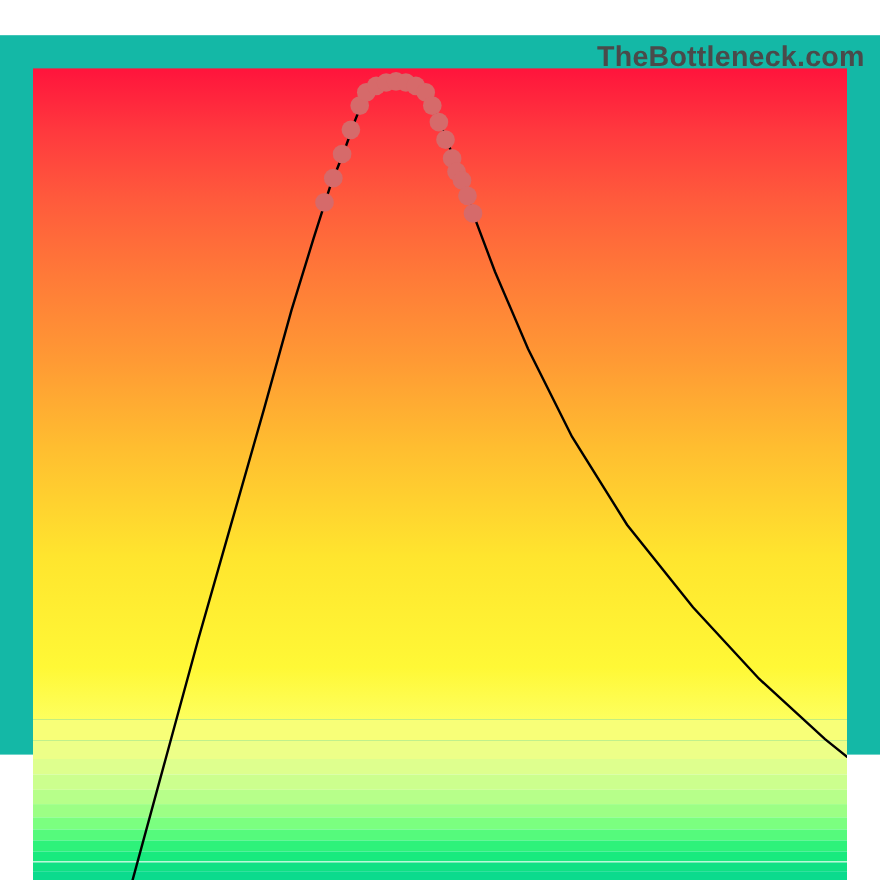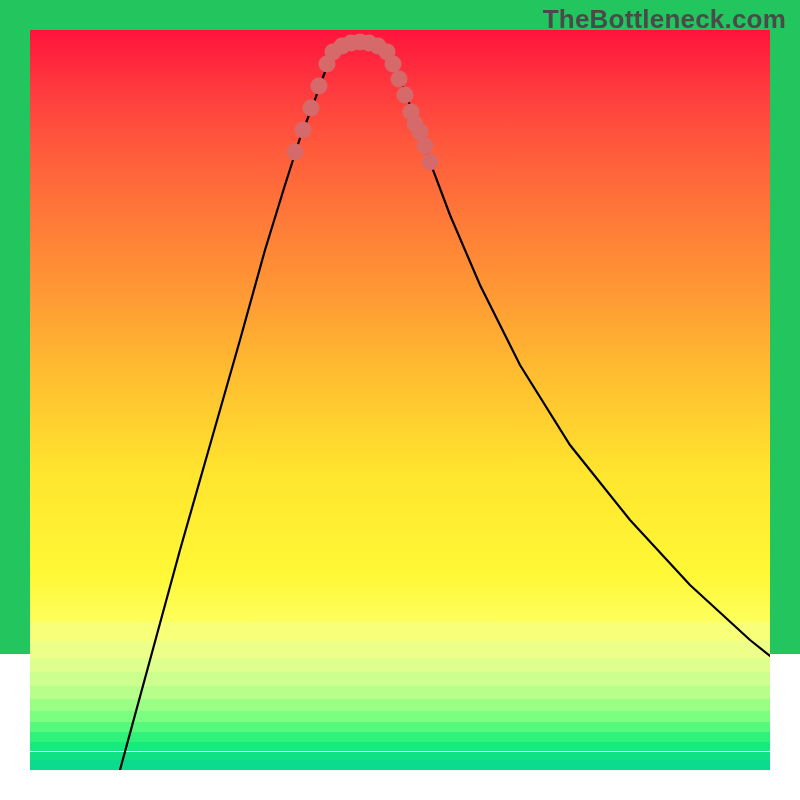--- a/index.html
+++ b/index.html
@@ -7,21 +7,22 @@
     padding: 0;
     background: #fff;
     width: 800px;
     height: 800px;
     overflow: hidden;
   }
   .frame {
     position: relative;
     width: 800px;
     height: 654px;
-    background: #22c55e;
+    background: #14b8a6;
+    margin-top: 32px;
   }
   .plot {
     position: absolute;
     left: 30px;
     top: 30px;
     width: 740px;
     height: 740px;
     overflow: hidden;
   }
   .grad {

